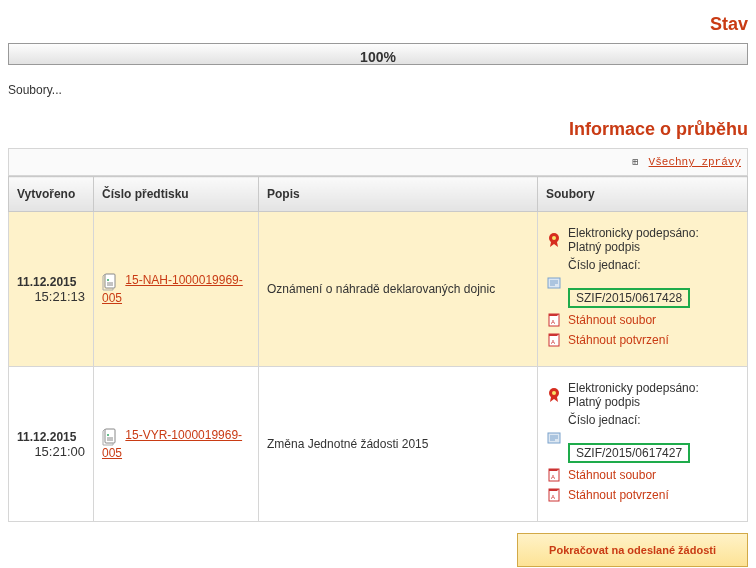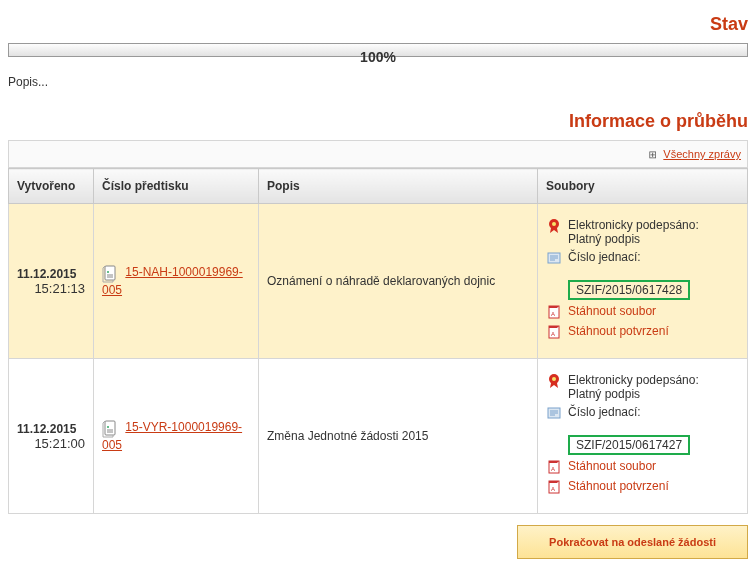--- a/index.html
+++ b/index.html
@@ -15,40 +15,41 @@
   h2.section-heading {
     color: #c93b14;
     font-size: 18px;
     font-weight: bold;
     margin: 6px 0 8px 0;
     text-align: right;
   }
   .progress-outer {
     border: 1px solid #999;
     background: linear-gradient(#fdfdfd, #e2e2e2);
-    height: 14px;
+    height: 22px;
     position: relative;
   }
   .progress-label {
     position: absolute;
     width: 100%;
     text-align: center;
     line-height: 26px;
     font-weight: bold;
     font-size: 14px;
   }
   .status-text {
     margin: 18px 0 22px 0;
   }
   .subpanel {
     border: 1px solid #d6d6d6;
     background: #fafafa;
     padding: 6px;
     text-align: right;
     margin-bottom: 0;
+    font-family: Liberation Mono, monospace;
   }
   .all-msgs-link {
     color: #c93b14;
     text-decoration: underline;
     cursor: pointer;
     font-size: 11px;
   }
   .plus-icon {
     font-size: 10px;
     color: #555;
@@ -89,21 +90,21 @@
     cursor: pointer;
   }
   .doc-icon {
     display:inline-block;
     vertical-align: top;
     margin-right: 4px;
     width:16px;
     height:18px;
   }
   .file-block { }
-  .file-line { display:flex; align-items:flex-start; margin-bottom:4px; }
+  .file-line { display:flex; align-items:center; margin-bottom:4px; }
   .file-line .icon { flex:0 0 18px; margin-right:4px; }
   .file-line .txt { flex:1; }
   .link-red { color:#c93b14; cursor:pointer; }
   .ref-num {
     display:inline-block;
     border: 2px solid #1eab4b;
     padding: 1px 6px;
     margin-top:16px;
   }
   .btn-continue {
@@ -121,21 +122,21 @@
 </style>
 </head>
 <body>
 
 <h2 class="section-heading">Stav</h2>
 
 <div class="progress-outer">
   <div class="progress-label">100%</div>
 </div>
 
-<div class="status-text">Popis...</div>
+<div class="status-text">Soubory...</div>
 
 <h2 class="section-heading">Informace o průběhu</h2>
 
 <div class="subpanel">
   <span class="plus-icon">⊞</span>
   <span class="all-msgs-link">Všechny zprávy</span>
 </div>
 
 <table class="process">
   <colgroup>

